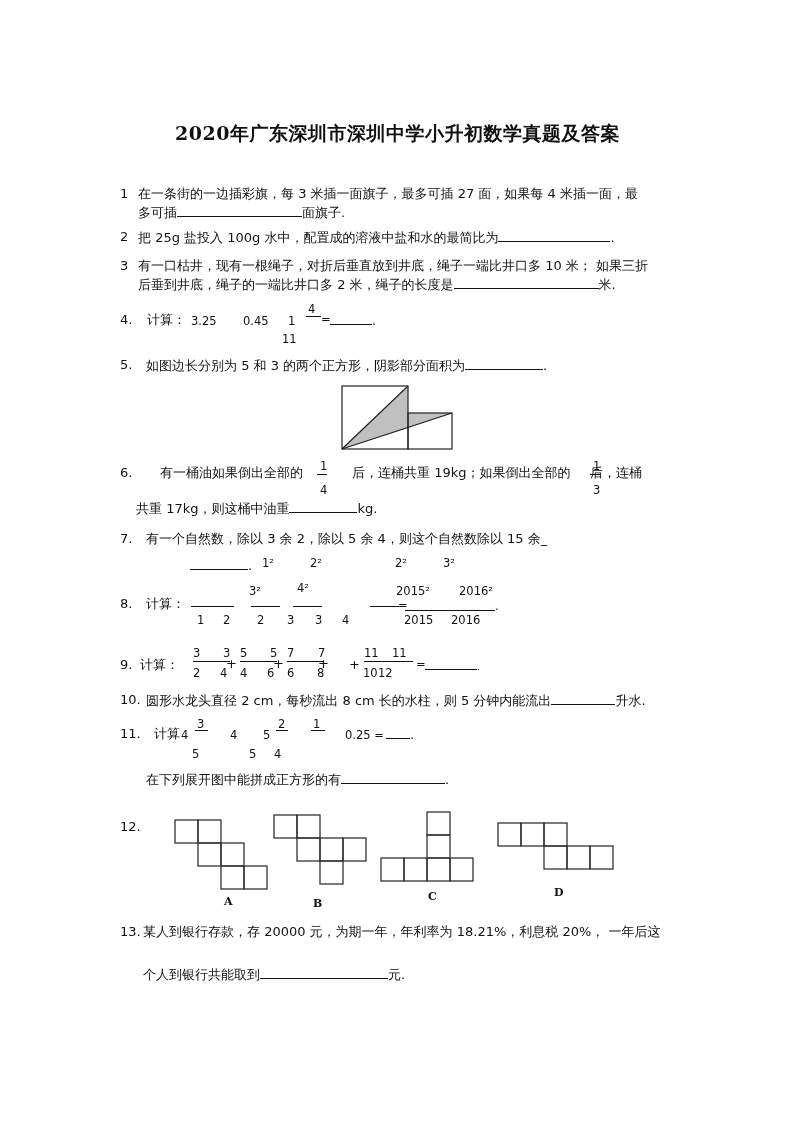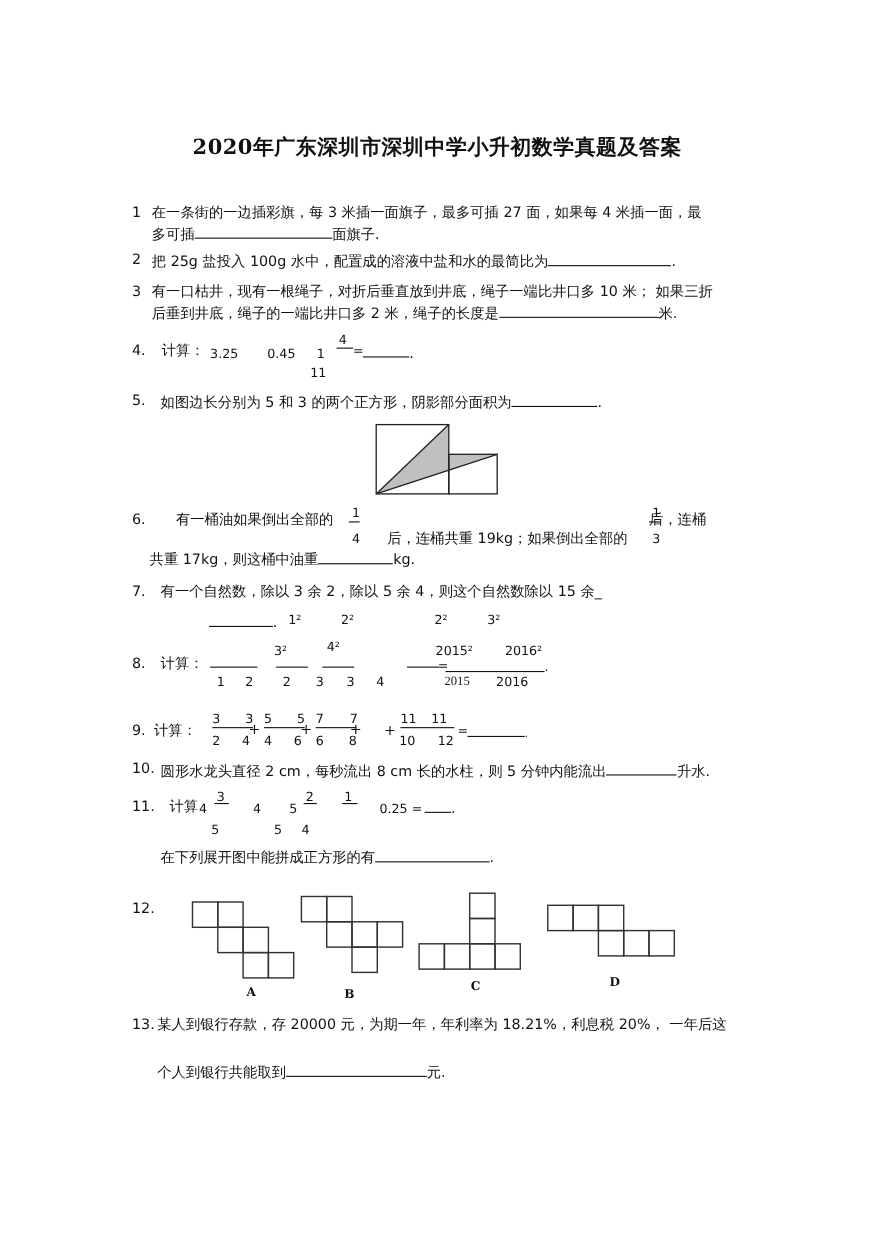--- a/index.html
+++ b/index.html
@@ -56,21 +56,21 @@
   <rect x="68" y="30" width="44" height="36" fill="none" stroke="#222" stroke-width="1.2"></rect>
   <line x1="2" y1="66" x2="68" y2="3" stroke="#222" stroke-width="1.2"></line>
   <line x1="2" y1="66" x2="112" y2="30" stroke="#222" stroke-width="1.2"></line>
 </svg>
 
 <div class="abs t" style="left:120px;top:465px;">6.</div>
 <div class="abs t" style="left:160px;top:465px;">有一桶油如果倒出全部的</div>
 <div class="abs t sm" style="left:320px;top:458px;">1</div>
 <div class="fracline" style="left:317px;top:474px;width:10px;"></div>
 <div class="abs t sm" style="left:320px;top:482px;">4</div>
-<div class="abs t" style="left:352px;top:483px;">后，连桶共重 19kg；如果倒出全部的</div>
+<div class="abs t" style="left:352px;top:465px;">后，连桶共重 19kg；如果倒出全部的</div>
 <div class="abs t sm" style="left:593px;top:458px;">1</div>
 <div class="fracline" style="left:590px;top:474px;width:10px;"></div>
 <div class="abs t sm" style="left:593px;top:482px;">3</div>
 <div class="abs t" style="left:590px;top:465px;">后，连桶</div>
 <div class="abs t" style="left:136px;top:500px;">
   <span>共重 17kg，则这桶中油重</span><span class="blank" style="width:68px;"></span><span>kg.</span>
 </div>
 
 <div class="abs t" style="left:120px;top:531px;">7.</div>
 <div class="abs t" style="left:146px;top:531px;">有一个自然数，除以 3 余 2，除以 5 余 4，则这个自然数除以 15 余_</div>
@@ -92,21 +92,21 @@
 <div class="fracline" style="left:370px;top:606px;width:29px;"></div>
 <div class="abs t sm" style="left:398px;top:597px;">=</div>
 <div class="fracline" style="left:405px;top:610px;width:90px;"></div>
 <div class="abs t sm" style="left:495px;top:598px;">.</div>
 <div class="abs t sm" style="left:197px;top:612px;">1</div>
 <div class="abs t sm" style="left:223px;top:612px;">2</div>
 <div class="abs t sm" style="left:257px;top:612px;">2</div>
 <div class="abs t sm" style="left:287px;top:612px;">3</div>
 <div class="abs t sm" style="left:315px;top:612px;">3</div>
 <div class="abs t sm" style="left:342px;top:612px;">4</div>
-<div class="abs t sm" style="left:404px;top:612px;font-family:Liberation Serif, serif;">2015</div>
+<div class="abs t sm" style="left:404px;top:612px;">2015</div>
 <div class="abs t sm" style="left:451px;top:612px;">2016</div>
 
 <div class="abs t" style="left:120px;top:657px;">9.</div>
 <div class="abs t" style="left:140px;top:657px;">计算：</div>
 
 <div class="abs t sm" style="left:193px;top:645px;">3</div>
 <div class="abs t sm" style="left:223px;top:645px;">3</div>
 <div class="fracline" style="left:193px;top:661px;width:37px;"></div>
 <div class="abs t sm" style="left:193px;top:665px;">2</div>
 <div class="abs t sm" style="left:220px;top:665px;">4</div>
@@ -124,21 +124,21 @@
 <div class="fracline" style="left:287px;top:661px;width:37px;"></div>
 <div class="abs t sm" style="left:287px;top:665px;">6</div>
 <div class="abs t sm" style="left:317px;top:665px;">8</div>
 <div class="abs t" style="left:318px;top:656px;">+</div>
 <div class="abs t" style="left:349px;top:657px;">+</div>
 
 <div class="abs t sm" style="left:364px;top:645px;">11</div>
 <div class="abs t sm" style="left:392px;top:645px;">11</div>
 <div class="fracline" style="left:364px;top:661px;width:49px;"></div>
 <div class="abs t sm" style="left:363px;top:665px;">10</div>
-<div class="abs t sm" style="left:398px;top:665px;text-align:center;">12</div>
+<div class="abs t sm" style="left:378px;top:665px;text-align:center;">12</div>
 <div class="abs t sm" style="left:416px;top:656px;">=</div>
 <div class="abs t" style="left:425px;top:657px;"><span class="blank" style="width:52px;"></span><span style="font-size:9px;">.</span></div>
 
 <div class="abs t" style="left:120px;top:692px;">10.</div>
 <div class="abs t" style="left:146px;top:692px;">
   <span>圆形水龙头直径 2 cm，每秒流出 8 cm 长的水柱，则 5 分钟内能流出</span><span class="blank" style="width:64px;"></span><span>升水.</span>
 </div>
 
 <div class="abs t" style="left:120px;top:726px;">11.</div>
 <div class="abs t" style="left:154px;top:726px;">计算</div>

